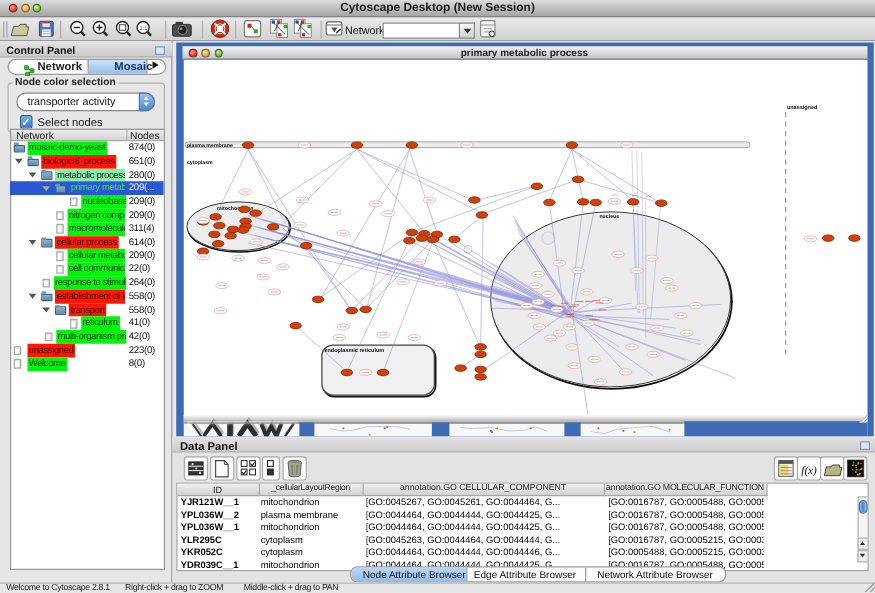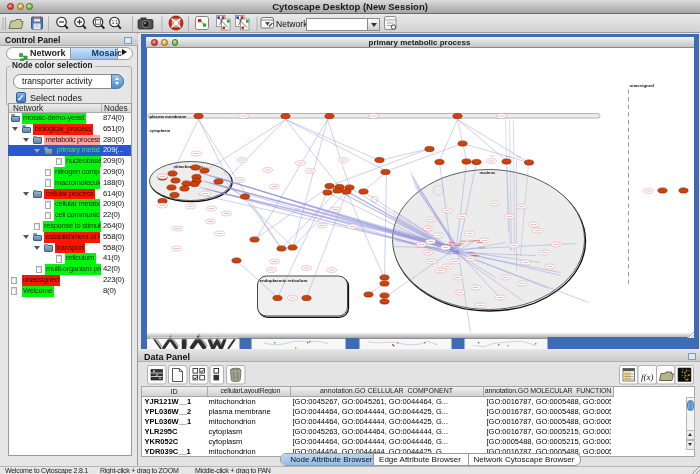--- a/index.html
+++ b/index.html
@@ -131,37 +131,37 @@
 <div style="position:absolute;left:21.5px;top:113.0px;height:10.8px;max-width:78px;overflow:hidden;white-space:nowrap;background:#00f50a;color:#0c3a0c;font-size:7.6px;letter-spacing:-0.3px;line-height:10.8px;padding:0 1.5px">mosaic-demo-yeast</div>
 <div style="position:absolute;left:103px;top:113.0px;height:10.8px;color:#111;font-size:7.7px;letter-spacing:-0.2px;line-height:10.8px;white-space:nowrap">874(0)</div>
 <div style="position:absolute;left:11.5px;top:127.2px;width:0;height:0;border-left:3.5px solid transparent;border-right:3.5px solid transparent;border-top:4.5px solid #555"></div>
 <div style="position:absolute;left:22.0px;top:126.6px;width:9px;height:6.5px;background:linear-gradient(#8fb3cf,#5f87a8);border:0.5px solid #3e6283;border-radius:1px"></div>
       <div style="position:absolute;left:22.0px;top:125.2px;width:4px;height:2px;background:#6f97b5;border-radius:1px 1px 0 0"></div>
 <div style="position:absolute;left:33.0px;top:123.8px;height:10.8px;max-width:67px;overflow:hidden;white-space:nowrap;background:#ff1500;color:#3c0f08;font-size:7.6px;letter-spacing:-0.3px;line-height:10.8px;padding:0 1.5px">biological_process</div>
 <div style="position:absolute;left:103px;top:123.8px;height:10.8px;color:#111;font-size:7.7px;letter-spacing:-0.2px;line-height:10.8px;white-space:nowrap">651(0)</div>
 <div style="position:absolute;left:22.5px;top:138.0px;width:0;height:0;border-left:3.5px solid transparent;border-right:3.5px solid transparent;border-top:4.5px solid #555"></div>
 <div style="position:absolute;left:33.0px;top:137.4px;width:9px;height:6.5px;background:linear-gradient(#8fb3cf,#5f87a8);border:0.5px solid #3e6283;border-radius:1px"></div>
       <div style="position:absolute;left:33.0px;top:136.0px;width:4px;height:2px;background:#6f97b5;border-radius:1px 1px 0 0"></div>
-<div style="position:absolute;left:44.0px;top:134.6px;height:10.8px;max-width:56px;overflow:hidden;white-space:nowrap;background:#fca5a5;color:#3c0f08;font-size:7.6px;letter-spacing:-0.3px;line-height:10.8px;padding:0 1.5px">metabolic process</div>
+<div style="position:absolute;left:44.0px;top:134.6px;height:10.8px;max-width:56px;overflow:hidden;white-space:nowrap;background:#86efac;color:#3c0f08;font-size:7.6px;letter-spacing:-0.3px;line-height:10.8px;padding:0 1.5px">metabolic process</div>
 <div style="position:absolute;left:103px;top:134.6px;height:10.8px;color:#111;font-size:7.7px;letter-spacing:-0.2px;line-height:10.8px;white-space:nowrap">280(0)</div>
 <div style="position:absolute;left:8px;top:145.4px;width:123px;height:10.8px;background:#2a58d2"></div>
 <div style="position:absolute;left:33.5px;top:148.8px;width:0;height:0;border-left:3.5px solid transparent;border-right:3.5px solid transparent;border-top:4.5px solid #b0a890"></div>
 <div style="position:absolute;left:44.0px;top:148.2px;width:9px;height:6.5px;background:linear-gradient(#8fb3cf,#5f87a8);border:0.5px solid #3e6283;border-radius:1px"></div>
       <div style="position:absolute;left:44.0px;top:146.8px;width:4px;height:2px;background:#6f97b5;border-radius:1px 1px 0 0"></div>
 <div style="position:absolute;left:55.0px;top:145.4px;height:10.8px;max-width:45px;overflow:hidden;white-space:nowrap;background:transparent;color:#35e83c;font-size:7.6px;letter-spacing:-0.3px;line-height:10.8px;padding:0 1.5px">primary metabol</div>
 <div style="position:absolute;left:103px;top:145.4px;height:10.8px;color:#f0f0f8;font-size:7.7px;letter-spacing:-0.2px;line-height:10.8px;white-space:nowrap">209(...</div>
 <div style="position:absolute;left:56.0px;top:157.8px;width:6px;height:7.5px;background:#fff;border:0.5px solid #a8a8a8;box-shadow:inset -1px 1px 0 #e0e0e0"></div>
 <div style="position:absolute;left:64.5px;top:156.2px;height:10.8px;max-width:36px;overflow:hidden;white-space:nowrap;background:#00f50a;color:#0c3a0c;font-size:7.6px;letter-spacing:-0.3px;line-height:10.8px;padding:0 1.5px">nucleobase-co</div>
 <div style="position:absolute;left:103px;top:156.2px;height:10.8px;color:#111;font-size:7.7px;letter-spacing:-0.2px;line-height:10.8px;white-space:nowrap">209(0)</div>
 <div style="position:absolute;left:44.5px;top:168.6px;width:6px;height:7.5px;background:#fff;border:0.5px solid #a8a8a8;box-shadow:inset -1px 1px 0 #e0e0e0"></div>
 <div style="position:absolute;left:53.5px;top:167.0px;height:10.8px;max-width:46px;overflow:hidden;white-space:nowrap;background:#00f50a;color:#0c3a0c;font-size:7.6px;letter-spacing:-0.3px;line-height:10.8px;padding:0 1.5px">nitrogen compou</div>
 <div style="position:absolute;left:103px;top:167.0px;height:10.8px;color:#111;font-size:7.7px;letter-spacing:-0.2px;line-height:10.8px;white-space:nowrap">209(0)</div>
 <div style="position:absolute;left:44.5px;top:179.4px;width:6px;height:7.5px;background:#fff;border:0.5px solid #a8a8a8;box-shadow:inset -1px 1px 0 #e0e0e0"></div>
 <div style="position:absolute;left:53.5px;top:177.8px;height:10.8px;max-width:46px;overflow:hidden;white-space:nowrap;background:#00f50a;color:#0c3a0c;font-size:7.6px;letter-spacing:-0.3px;line-height:10.8px;padding:0 1.5px">macromolecule </div>
-<div style="position:absolute;left:103px;top:177.8px;height:10.8px;color:#111;font-size:7.7px;letter-spacing:-0.2px;line-height:10.8px;white-space:nowrap">188(0)</div>
+<div style="position:absolute;left:103px;top:177.8px;height:10.8px;color:#111;font-size:7.7px;letter-spacing:-0.2px;line-height:10.8px;white-space:nowrap">311(4)</div>
 <div style="position:absolute;left:22.5px;top:192.0px;width:0;height:0;border-left:3.5px solid transparent;border-right:3.5px solid transparent;border-top:4.5px solid #555"></div>
 <div style="position:absolute;left:33.0px;top:191.4px;width:9px;height:6.5px;background:linear-gradient(#8fb3cf,#5f87a8);border:0.5px solid #3e6283;border-radius:1px"></div>
       <div style="position:absolute;left:33.0px;top:190.0px;width:4px;height:2px;background:#6f97b5;border-radius:1px 1px 0 0"></div>
 <div style="position:absolute;left:44.0px;top:188.6px;height:10.8px;max-width:56px;overflow:hidden;white-space:nowrap;background:#ff1500;color:#3c0f08;font-size:7.6px;letter-spacing:-0.3px;line-height:10.8px;padding:0 1.5px">cellular process</div>
 <div style="position:absolute;left:103px;top:188.6px;height:10.8px;color:#111;font-size:7.7px;letter-spacing:-0.2px;line-height:10.8px;white-space:nowrap">614(0)</div>
 <div style="position:absolute;left:44.5px;top:201.0px;width:6px;height:7.5px;background:#fff;border:0.5px solid #a8a8a8;box-shadow:inset -1px 1px 0 #e0e0e0"></div>
 <div style="position:absolute;left:53.5px;top:199.4px;height:10.8px;max-width:46px;overflow:hidden;white-space:nowrap;background:#00f50a;color:#0c3a0c;font-size:7.6px;letter-spacing:-0.3px;line-height:10.8px;padding:0 1.5px">cellular metabol</div>
 <div style="position:absolute;left:103px;top:199.4px;height:10.8px;color:#111;font-size:7.7px;letter-spacing:-0.2px;line-height:10.8px;white-space:nowrap">209(0)</div>
 <div style="position:absolute;left:44.5px;top:211.8px;width:6px;height:7.5px;background:#fff;border:0.5px solid #a8a8a8;box-shadow:inset -1px 1px 0 #e0e0e0"></div>
 <div style="position:absolute;left:53.5px;top:210.2px;height:10.8px;max-width:46px;overflow:hidden;white-space:nowrap;background:#00f50a;color:#0c3a0c;font-size:7.6px;letter-spacing:-0.3px;line-height:10.8px;padding:0 1.5px">cell communicati</div>
@@ -663,21 +663,21 @@
 <div class="abs" style="left:687.8px;top:433px;width:0;height:0;border-left:2.5px solid transparent;border-right:2.5px solid transparent;border-bottom:3.5px solid #333"></div>
 <div class="abs" style="left:685.5px;top:440px;width:9px;height:9.5px;background:#ececec;border:1px solid #b5b5b5"></div>
 <div class="abs" style="left:687.8px;top:443px;width:0;height:0;border-left:2.5px solid transparent;border-right:2.5px solid transparent;border-top:3.5px solid #333"></div>
 
 <div class="abs" style="left:279.5px;top:453px;width:301.5px;height:12.5px;background:#fcfcfc;border:1px solid #9a9a9a;border-radius:6px;overflow:hidden">
   <div style="position:absolute;left:0;top:0;width:93px;height:12.5px;background:linear-gradient(#bcd6f2,#8cb8e8);border-right:1px solid #9a9a9a"></div>
   <div style="position:absolute;left:93px;top:0;width:95px;height:12.5px;border-right:1px solid #9a9a9a"></div>
 </div>
 <div class="abs" style="left:279.5px;top:455px;width:93px;text-align:right;font-size:8px;color:#111">Node Attribute Browser</div>
 <div class="abs" style="left:372.5px;top:455px;width:95px;text-align:center;font-size:8px;color:#111">Edge Attribute Browser</div>
-<div class="abs" style="left:467.5px;top:455px;width:113px;text-align:center;font-size:8px;color:#111">Network Cytoscape Browser</div>
+<div class="abs" style="left:467.5px;top:455px;width:113px;text-align:center;font-size:8px;color:#111">Network Attribute Browser</div>
 
 <div class="abs" style="left:0;top:465.5px;width:700px;height:8.5px;background:#e6e6e6;border-top:1px solid #b5b5b5"></div>
 <div class="abs" style="left:5px;top:466.5px;font-size:7px;letter-spacing:-0.25px;color:#222">Welcome to Cytoscape 2.8.1</div>
 <div class="abs" style="left:100px;top:466.5px;font-size:7px;letter-spacing:-0.25px;color:#222">Right-click + drag to ZOOM</div>
 <div class="abs" style="left:195px;top:466.5px;font-size:7px;letter-spacing:-0.25px;color:#222">Middle-click + drag to PAN</div>
 <svg class="abs" style="left:692px;top:466px" width="8" height="8">
     <line x1="0" y1="8" x2="8" y2="0" stroke="#999" stroke-width="1"></line>
     <line x1="4" y1="8" x2="8" y2="4" stroke="#999" stroke-width="1"></line>
   </svg>
 

